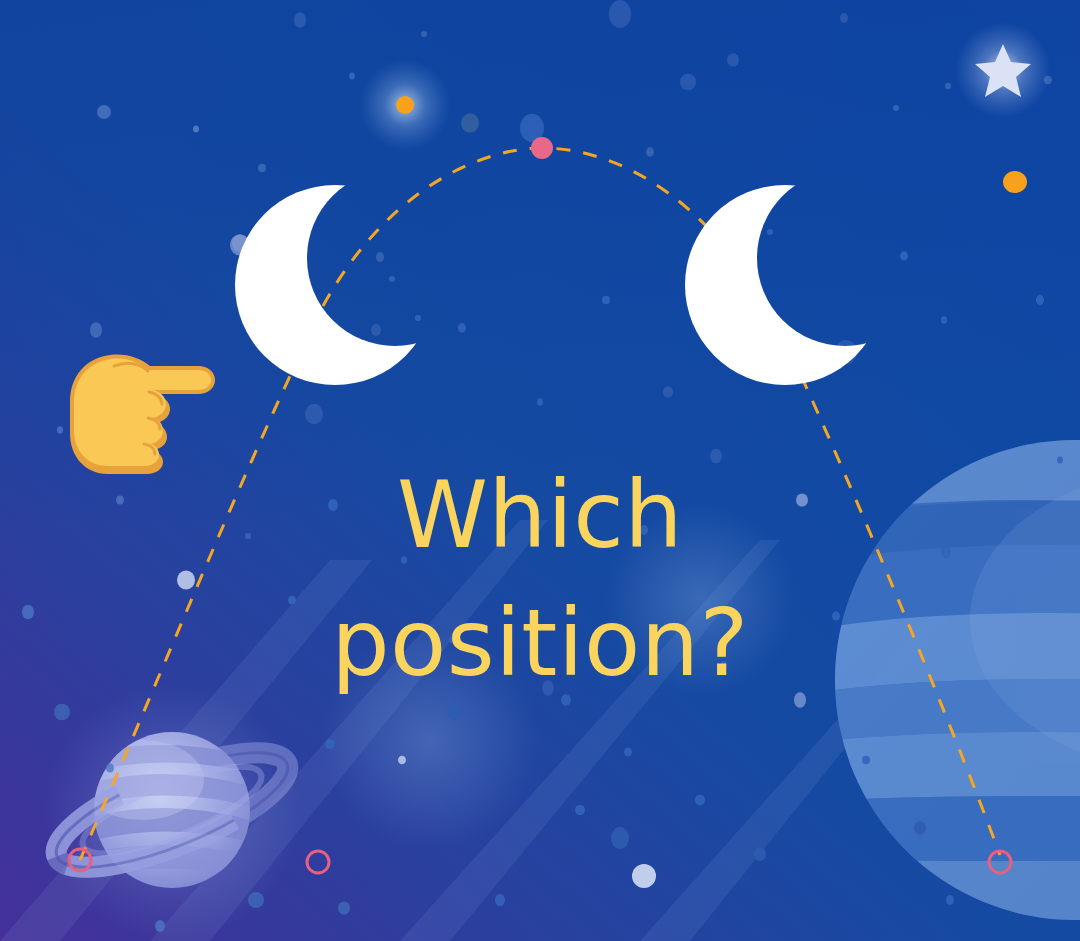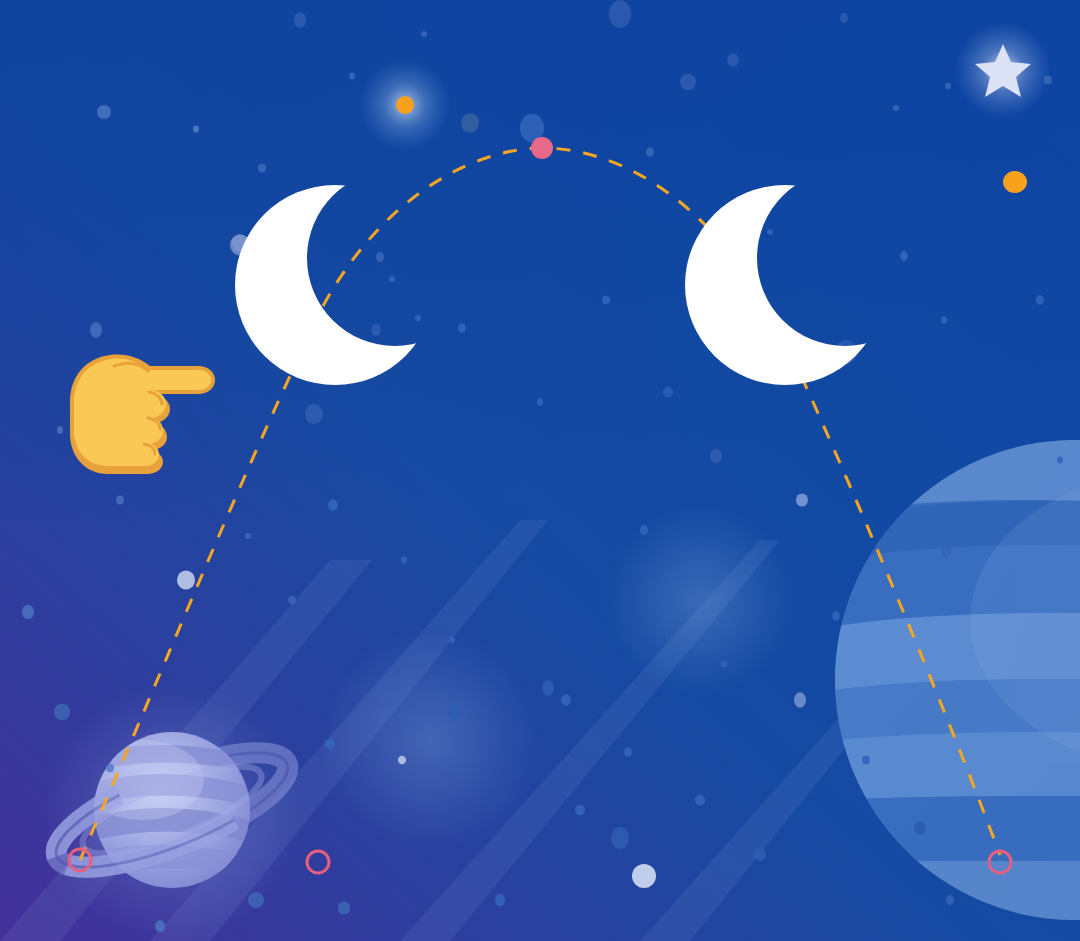--- a/index.html
+++ b/index.html
@@ -286,14 +286,16 @@
                C107 89 111 94 111 101 C111 108 105 113 98 114
                C104 115 107 120 107 125 C107 131 101 136 93 136
                L56 136 C35 136 22 120 22 101 Z" fill="#f9c855"></path>
       <path d="M97 62 C104 63 110 68 110 74" fill="none" stroke="#e8a23c" stroke-width="3" stroke-linecap="round"></path>
       <path d="M96 88 C103 89 108 93 108 99" fill="none" stroke="#e8a23c" stroke-width="3" stroke-linecap="round"></path>
       <path d="M92 114 C99 115 103 119 103 124" fill="none" stroke="#e8a23c" stroke-width="3" stroke-linecap="round"></path>
       <path d="M62 36 C76 31 88 34 96 41" fill="none" stroke="#e8a23c" stroke-width="3" stroke-linecap="round"></path>
     </g>
   </svg>
 
+  <div id="question-text">Which
+position?</div>
 
 </div>
 
 </body></html>

